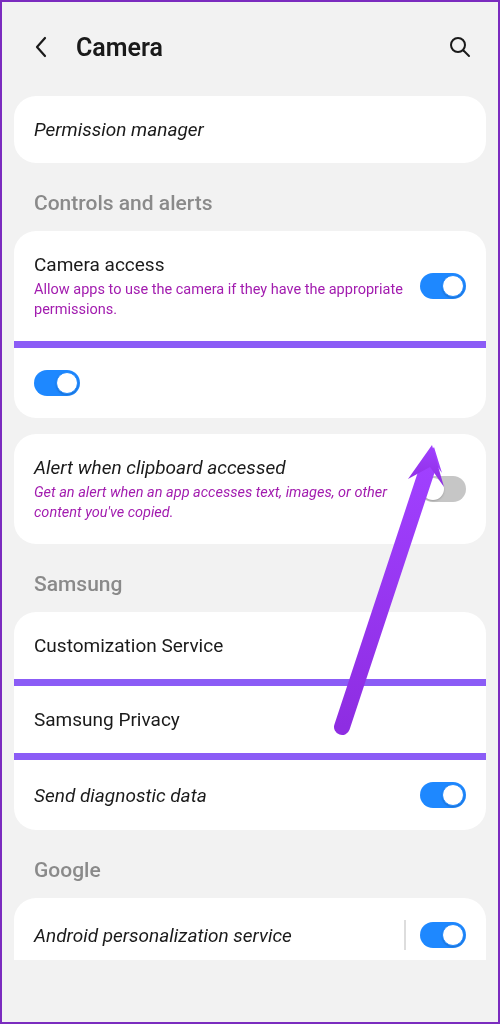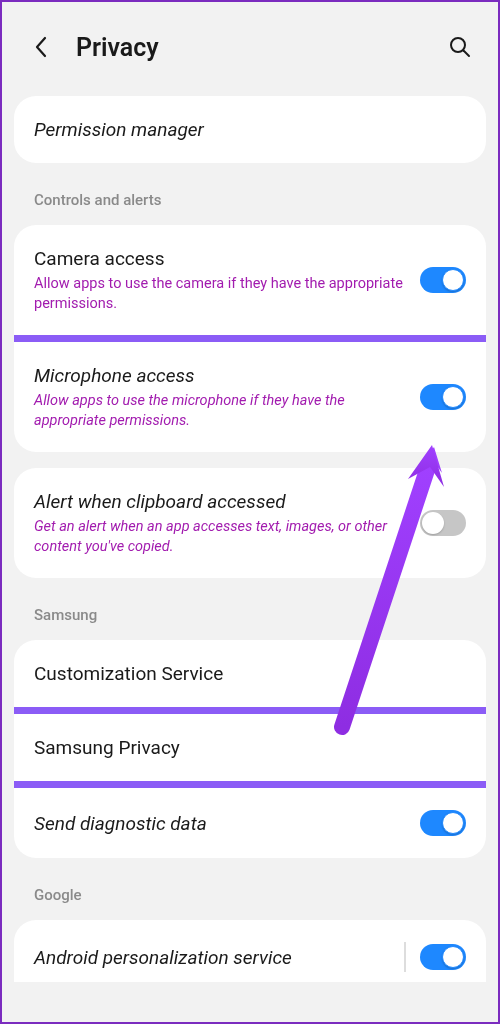--- a/index.html
+++ b/index.html
@@ -61,21 +61,21 @@
       color: #1a1a1a;
       font-weight: 400;
     }
     .row-sub {
       font-size: 14.5px;
       color: #a21caf;
       margin-top: 4px;
       line-height: 1.35;
     }
     .section-label {
-      font-size: 15px;
+      font-size: 21px;
       color: #8a8a8a;
       padding: 18px 32px 6px 32px;
       font-weight: 500;
     }
     .toggle {
       width: 46px;
       height: 26px;
       border-radius: 13px;
       position: relative;
       flex-shrink: 0;
@@ -117,21 +117,21 @@
   </style>
 </head>
 <body>
 
 <div class="header">
   <div class="back-icon">
     <svg width="16" height="24" viewBox="0 0 16 24">
         <path d="M12 3 L4 12 L12 21" stroke="#1a1a1a" stroke-width="2.2" fill="none" stroke-linecap="round" stroke-linejoin="round"></path>
       </svg>
   </div>
-  <div class="page-title">Privacy</div>
+  <div class="page-title">Camera</div>
   <div class="search-icon">
     <svg width="24" height="24" viewBox="0 0 24 24">
         <circle cx="10" cy="10" r="7" stroke="#1a1a1a" stroke-width="2" fill="none"></circle>
         <line x1="15.5" y1="15.5" x2="21" y2="21" stroke="#1a1a1a" stroke-width="2" stroke-linecap="round"></line>
       </svg>
   </div>
 </div>
 
 <div class="card">
   <div class="row row-single">
@@ -147,24 +147,20 @@
   <div class="row">
     <div class="row-text">
       <div class="row-title">Camera access</div>
       <div class="row-sub">Allow apps to use the camera if they have the appropriate permissions.</div>
     </div>
     <div class="toggle on">
         <div class="knob"></div>
       </div>
   </div>
   <div class="row">
-    <div class="row-text">
-      <div class="row-title">Microphone access</div>
-      <div class="row-sub">Allow apps to use the microphone if they have the appropriate permissions.</div>
-    </div>
     <div class="toggle on">
         <div class="knob"></div>
       </div>
   </div>
 </div>
 
 <div class="card" style="margin-top:16px;">
   <div class="row row-single">
     <div class="row-text">
       <div class="row-title">Alert when clipboard accessed</div>

